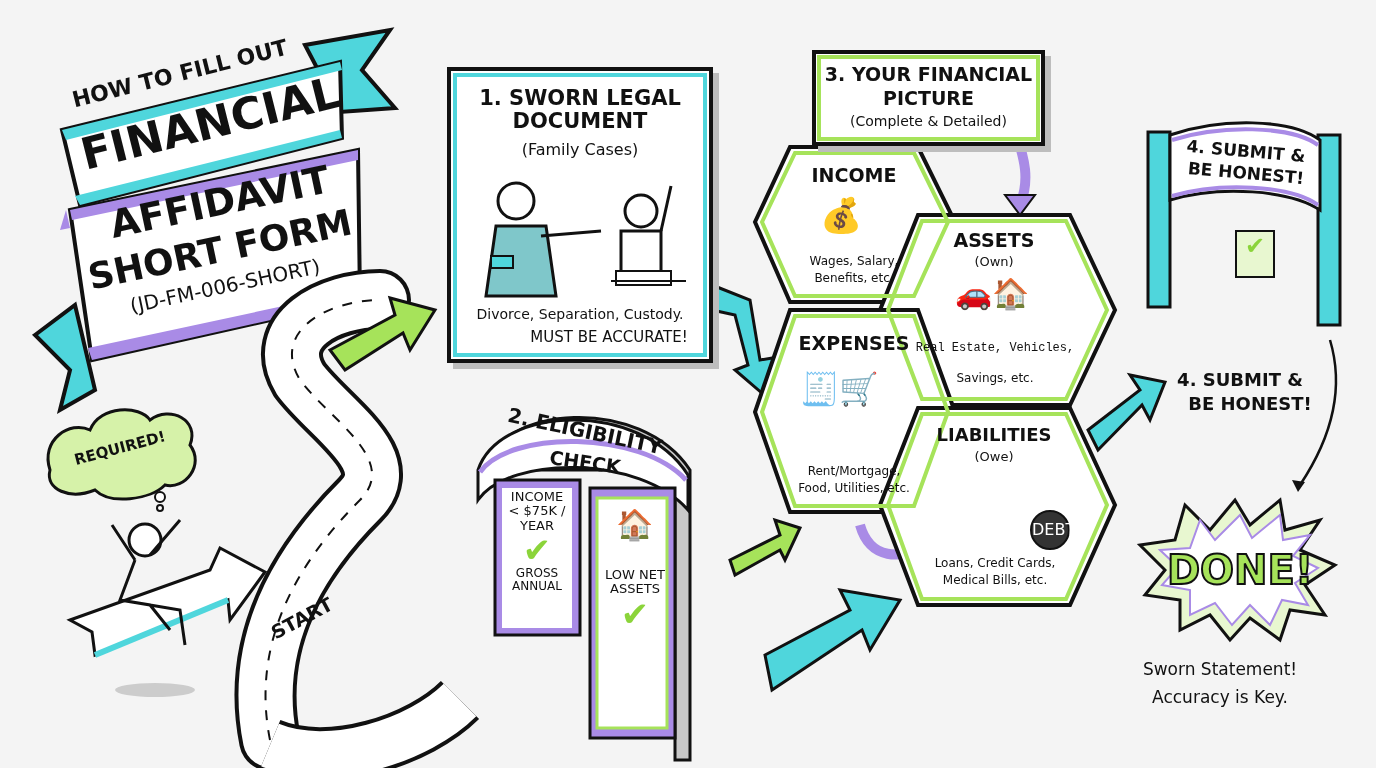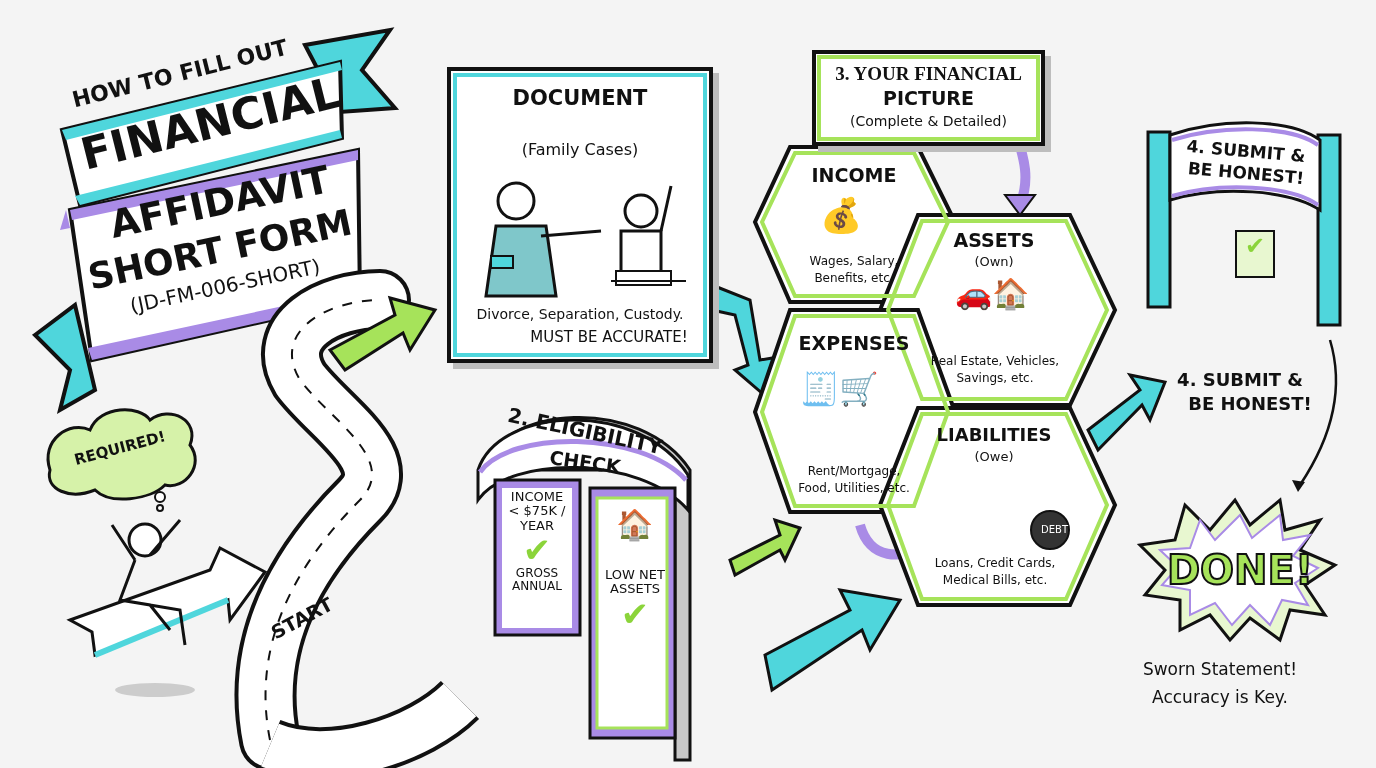--- a/index.html
+++ b/index.html
@@ -115,20 +115,21 @@
 <div class="txt" style="left:90px;top:182px;width:260px;font-size:38px;transform:rotate(-12deg);">AFFIDAVIT</div>
 <div class="txt" style="left:85px;top:230px;width:270px;font-size:36px;transform:rotate(-12deg);">SHORT FORM</div>
 <div class="txt small" style="left:100px;top:275px;width:250px;font-size:20px;transform:rotate(-12deg);">(JD-FM-006-SHORT)</div>
 
 <div class="txt" style="left:60px;top:440px;width:120px;font-size:15px;transform:rotate(-15deg);">REQUIRED!</div>
 
 <div class="txt" style="left:262px;top:608px;width:80px;font-size:19px;transform:rotate(-28deg);">START</div>
 
 <div class="box" style="left:447px;top:67px;width:258px;height:288px;border-color:#111;outline:4px solid #4fd6dc;outline-offset:-10px;">
   <div class="txt" style="left:0;top:16px;width:258px;font-size:21px;">
+    <div>1. SWORN LEGAL</div>
     <div>DOCUMENT</div>
   </div>
   <div class="txt small" style="left:0;top:70px;width:258px;font-size:16px;">(Family Cases)</div>
 
   <svg class="abs" style="left:20px;top:100px;" width="220" height="130">
     <circle cx="45" cy="30" r="18" fill="#fff" stroke="#111" stroke-width="3"></circle>
     <path d="M25,55 L75,55 L85,125 L15,125 Z" fill="#7fc7ca" stroke="#111" stroke-width="3"></path>
     <path d="M70,65 L130,60" stroke="#111" stroke-width="3"></path>
     <rect x="20" y="85" width="22" height="12" fill="#4fd6dc" stroke="#111" stroke-width="2"></rect>
     <circle cx="170" cy="40" r="16" fill="#fff" stroke="#111" stroke-width="3"></circle>
@@ -154,45 +155,45 @@
 </div>
 
 <div class="abs" style="left:600px;top:510px;width:70px;">
   <div style="text-align:center;font-size:30px;line-height:1;">🏠</div>
   <div class="txt small" style="position:static;font-size:13px;margin-top:28px;">LOW NET</div>
   <div class="txt small" style="position:static;font-size:13px;">ASSETS</div>
   <div style="text-align:center;font-size:34px;color:#8bd43a;line-height:1;">✔</div>
 </div>
 
 <div class="box" style="left:812px;top:50px;width:225px;height:88px;outline:4px solid #a6e35a;outline-offset:-9px;">
-  <div class="txt" style="left:0;top:10px;width:225px;font-size:19px;font-family:Liberation Serif, serif;">3. YOUR FINANCIAL</div>
+  <div class="txt" style="left:0;top:10px;width:225px;font-size:19px;">3. YOUR FINANCIAL</div>
   <div class="txt" style="left:0;top:34px;width:225px;font-size:19px;">PICTURE</div>
   <div class="txt small" style="left:0;top:60px;width:225px;font-size:14px;">(Complete &amp; Detailed)</div>
 </div>
 
 <div class="txt" style="left:790px;top:165px;width:128px;font-size:19px;">INCOME</div>
 <div class="abs" style="left:820px;top:195px;font-size:34px;">💰</div>
 <div class="txt small" style="left:770px;top:255px;width:168px;font-size:12px;">Wages, Salary,</div>
 <div class="txt small" style="left:770px;top:272px;width:168px;font-size:12px;text-align:center;">Benefits, etc.</div>
 
 <div class="txt" style="left:918px;top:230px;width:152px;font-size:19px;">ASSETS</div>
 <div class="txt small" style="left:918px;top:255px;width:152px;font-size:13px;">(Own)</div>
 <div class="abs" style="left:955px;top:276px;font-size:30px;">🚗🏠</div>
-<div class="txt small" style="left:900px;top:355px;width:190px;font-size:12px;">Real Estate, Vehicles,</div>
+<div class="txt small" style="left:900px;top:342px;width:190px;font-size:12px;font-family:Liberation Mono, monospace;">Real Estate, Vehicles,</div>
 <div class="txt small" style="left:900px;top:372px;width:190px;font-size:12px;">Savings, etc.</div>
 
 <div class="txt" style="left:780px;top:333px;width:148px;font-size:19px;">EXPENSES</div>
 <div class="abs" style="left:800px;top:370px;font-size:32px;">🧾🛒</div>
 <div class="txt small" style="left:770px;top:465px;width:168px;font-size:12px;">Rent/Mortgage,</div>
 <div class="txt small" style="left:770px;top:482px;width:168px;font-size:12px;">Food, Utilities, etc.</div>
 
 <div class="txt" style="left:918px;top:425px;width:152px;font-size:18px;">LIABILITIES</div>
 <div class="txt small" style="left:918px;top:450px;width:152px;font-size:13px;">(Owe)</div>
 <div class="abs" style="left:1030px;top:510px;width:36px;height:36px;border-radius:50%;background:#333;border:2px solid #111;">
-  <div style="color:#fff;font-size:10px;text-align:right;line-height:36px;">DEBT</div>
+  <div style="color:#fff;font-size:16px;text-align:right;line-height:36px;">DEBT</div>
 </div>
 <div class="txt small" style="left:900px;top:557px;width:190px;font-size:12px;">Loans, Credit Cards,</div>
 <div class="txt small" style="left:900px;top:574px;width:190px;font-size:12px;">Medical Bills, etc.</div>
 
 <div class="txt" style="left:1172px;top:142px;width:148px;font-size:17px;transform:rotate(5deg);">4. SUBMIT &amp;</div>
 <div class="txt" style="left:1172px;top:164px;width:148px;font-size:17px;transform:rotate(5deg);">BE HONEST!</div>
 <div class="abs" style="left:1235px;top:230px;width:36px;height:44px;background:#e8f7d0;border:2px solid #111;text-align:center;font-size:24px;color:#8bd43a;">✔</div>
 <div class="txt" style="left:1165px;top:370px;width:150px;font-size:18px;">4. SUBMIT &amp;</div>
 <div class="txt" style="left:1175px;top:394px;width:150px;font-size:18px;">BE HONEST!</div>
 

